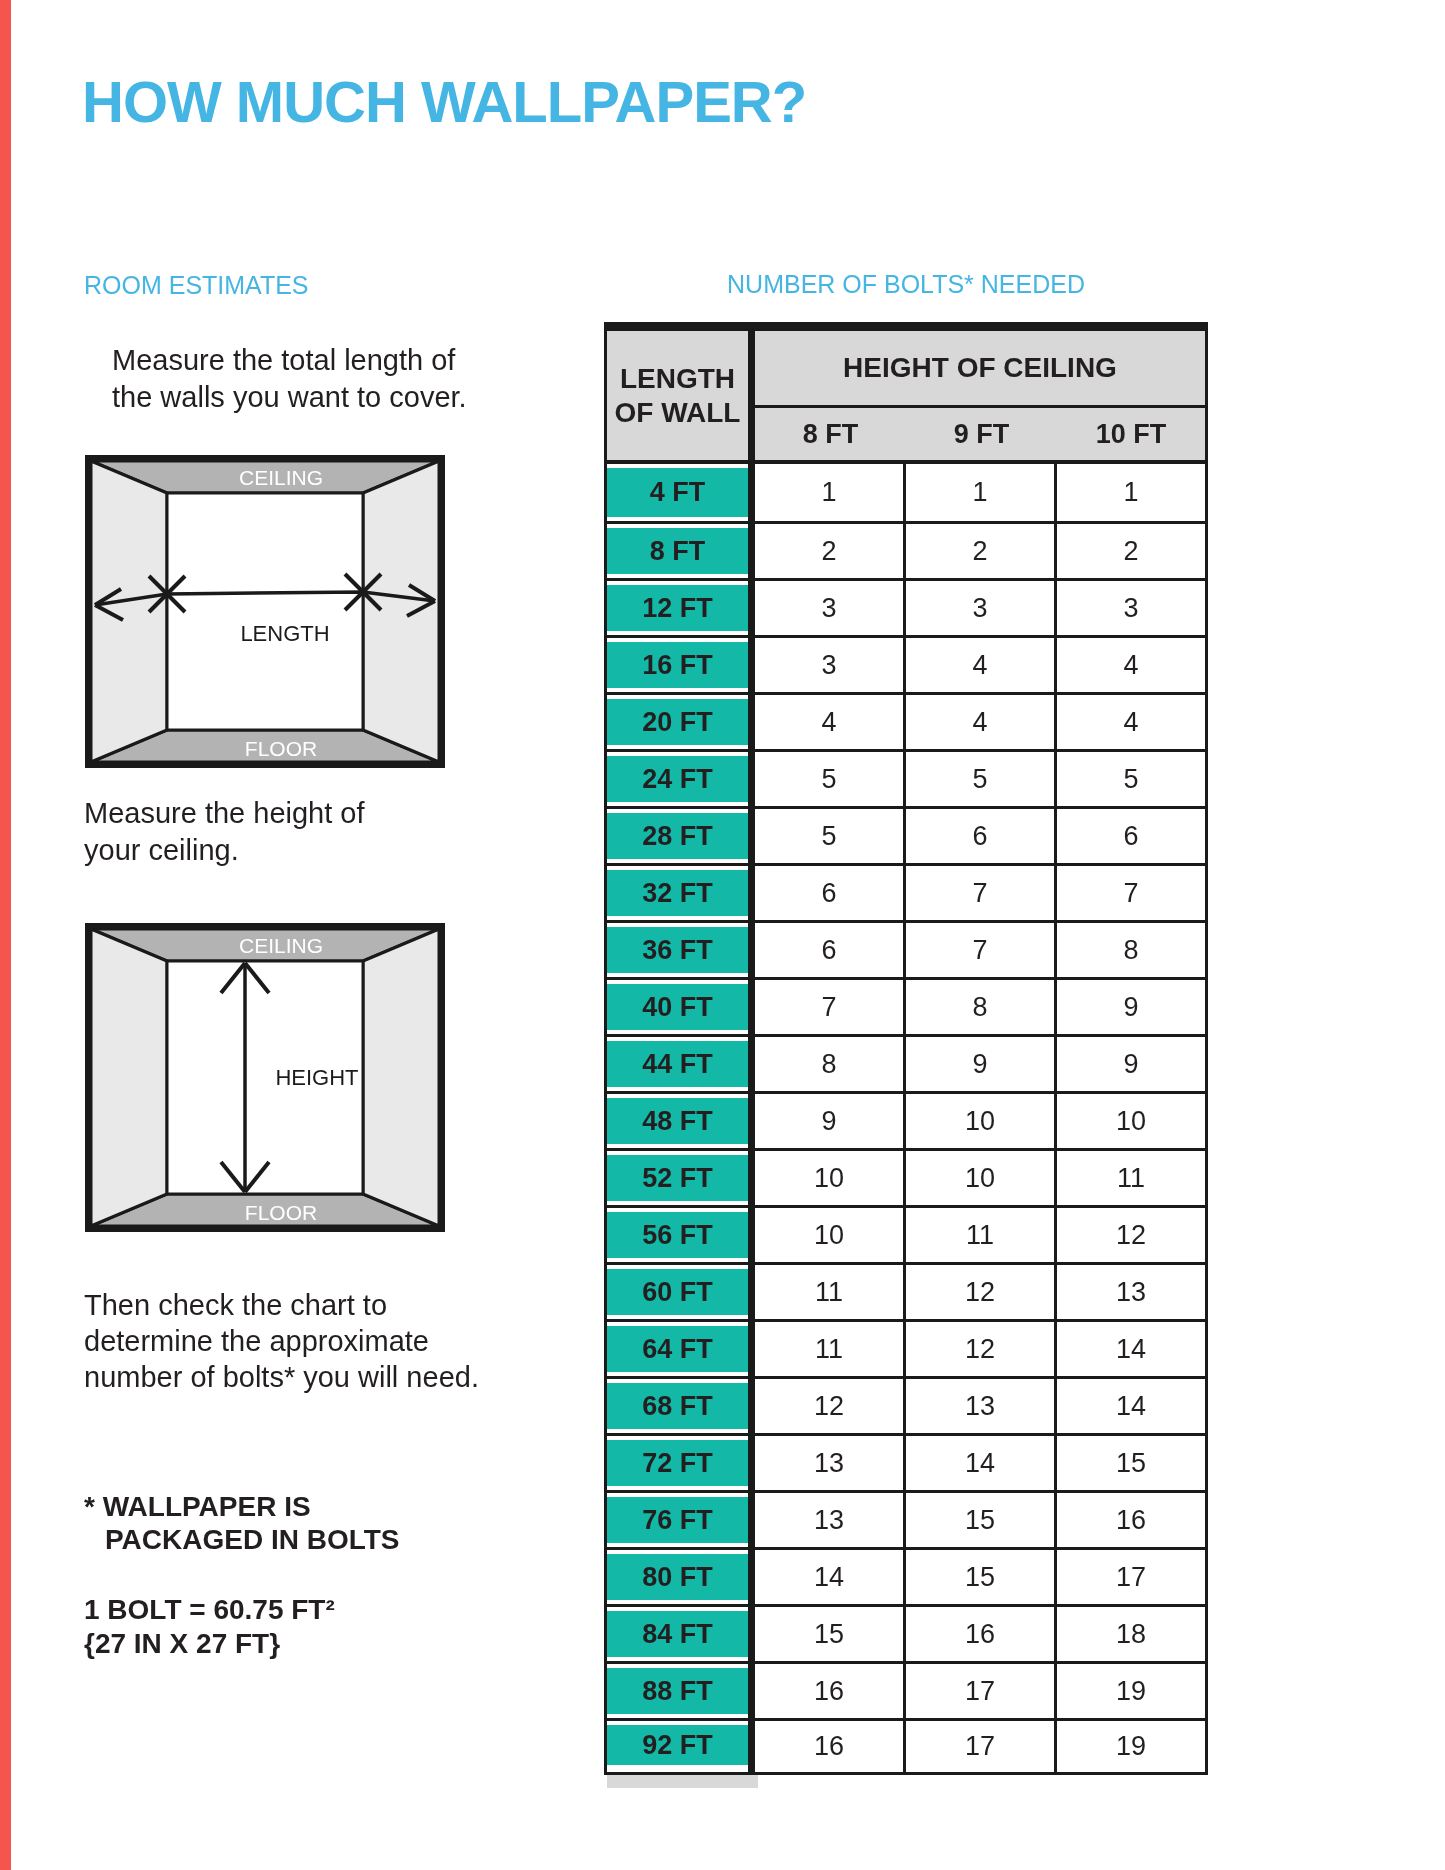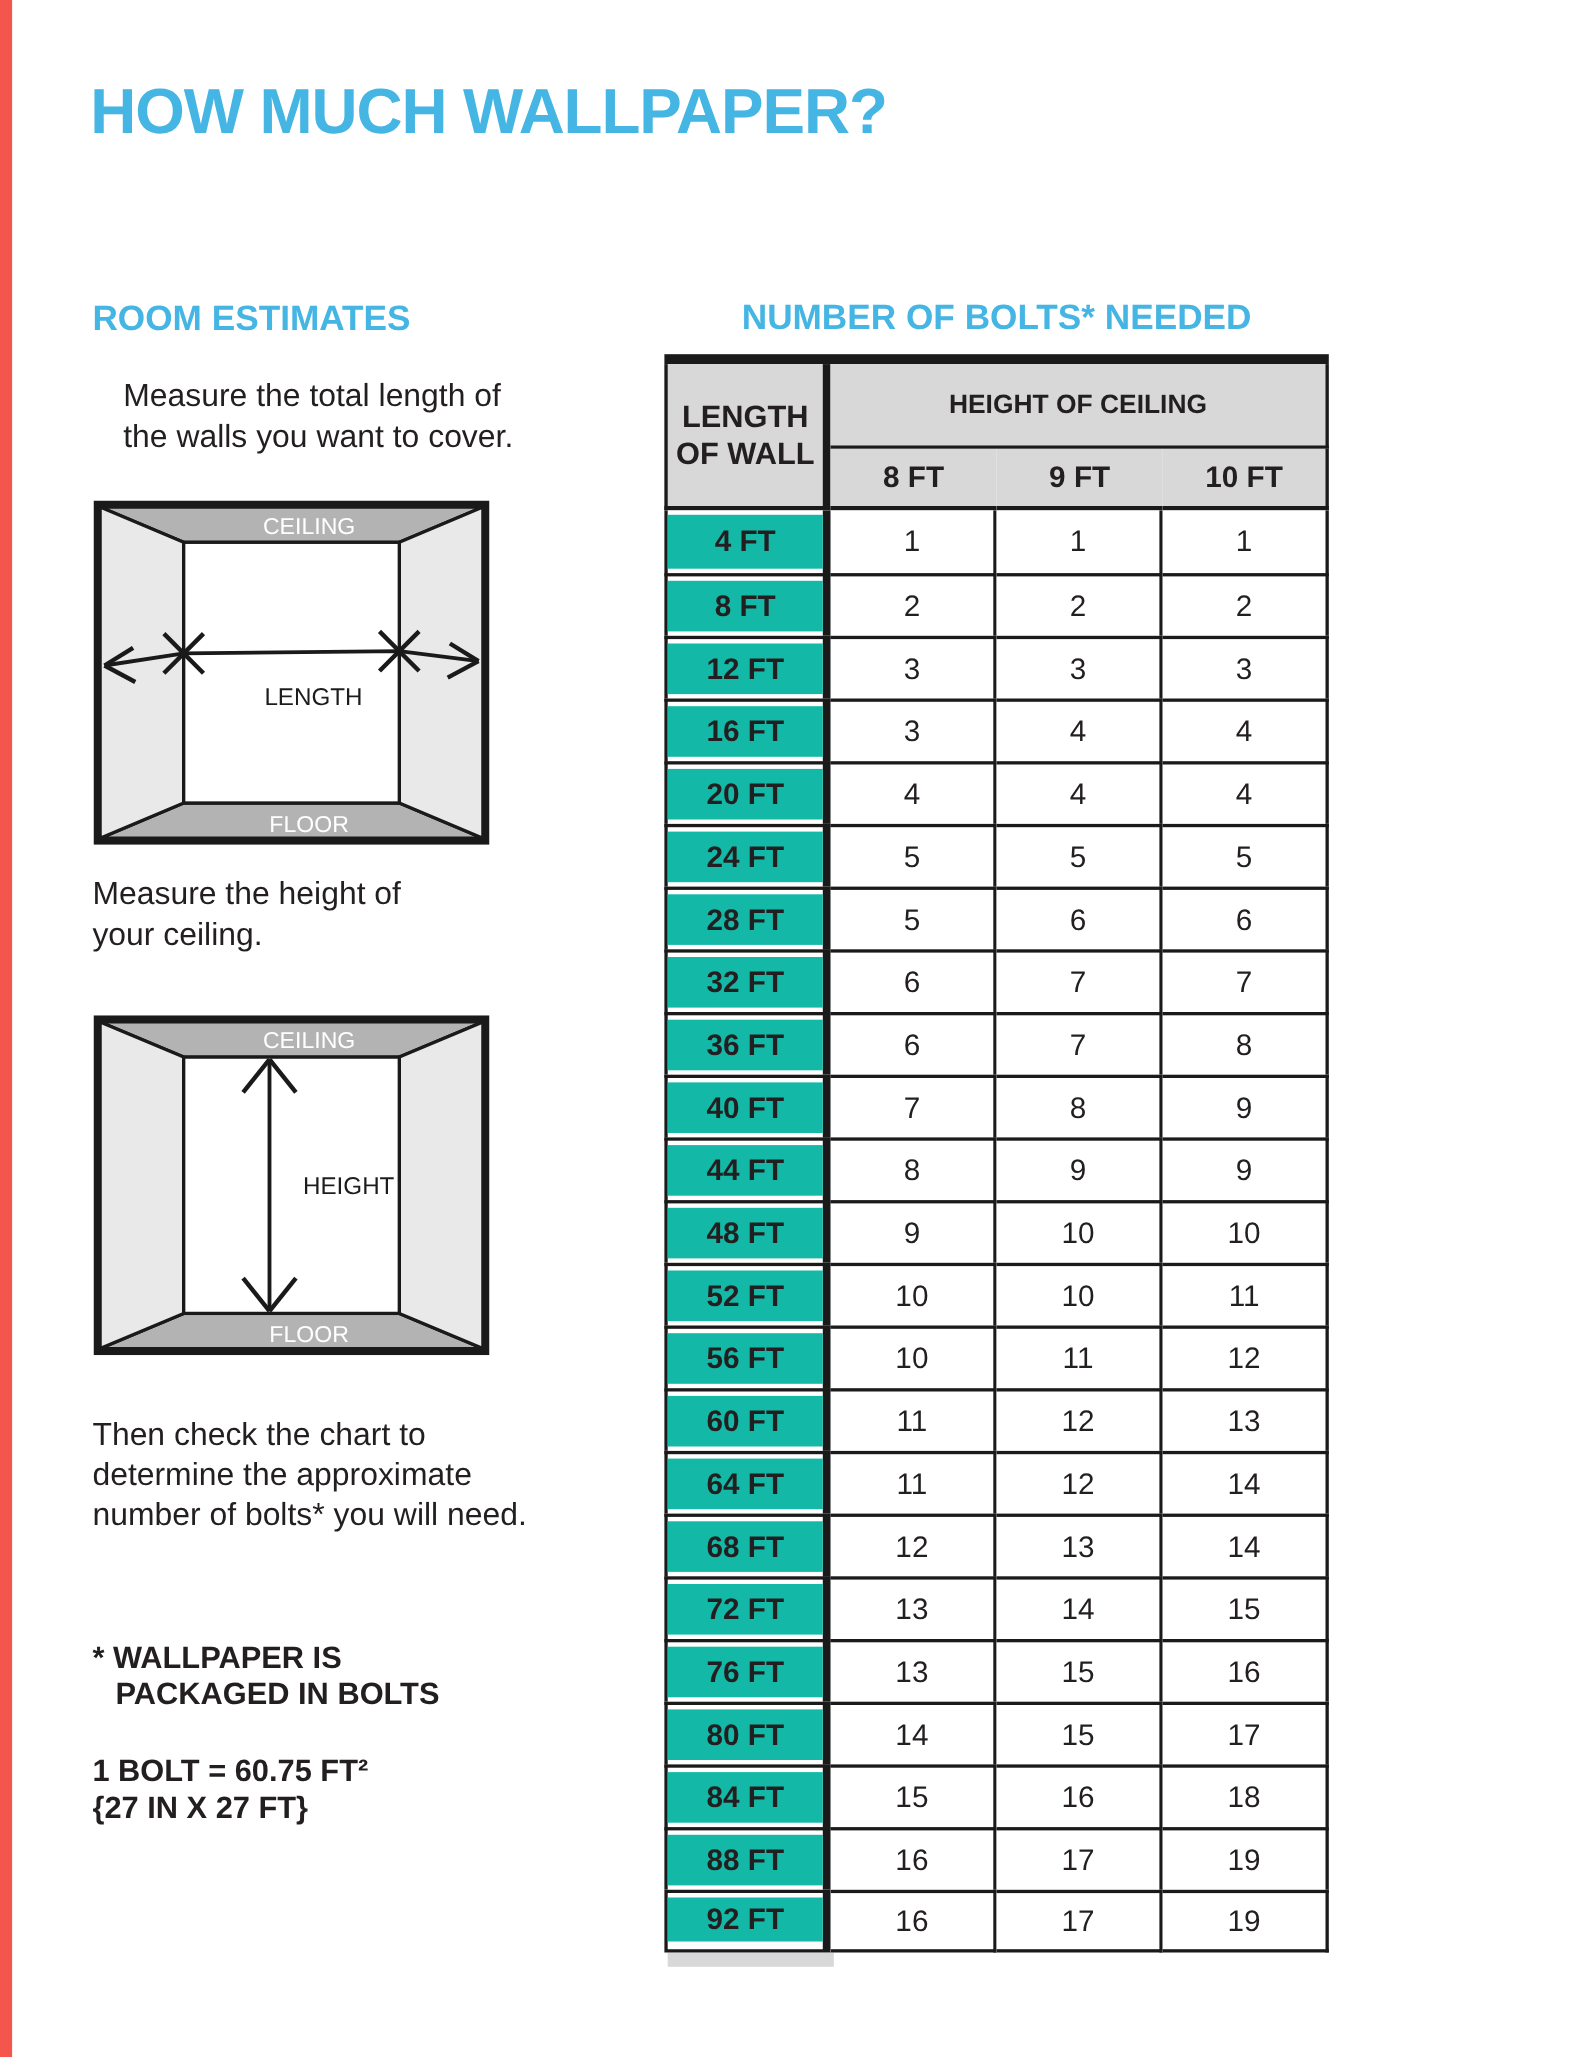--- a/index.html
+++ b/index.html
@@ -11,21 +11,21 @@
   }
   .edge-stripe { position:absolute; left:0; top:0; width:11px; height:1870px; background:#f4564e; }
 
   .page-title {
     position:absolute; left:82px; top:68px;
     font-size:58px; font-weight:bold; letter-spacing:-1px; color:#45b5e3;
     white-space:nowrap;
   }
 
   .section-heading {
-    position:absolute; font-size:32px; font-weight:bold; color:#45b5e3; white-space:nowrap;
+    position:absolute; font-size:25px; font-weight:normal; color:#45b5e3; white-space:nowrap;
   }
   .room-estimates { left:84px; top:271px; }
   .bolts-needed  { left:604px; top:270px; width:604px; text-align:center; }
 
   .para { position:absolute; left:84px; font-size:29px; line-height:37px; color:#231f20; }
   .para-1 { top:342px;margin-left:28px; }
   .para-2 { top:795px; }
   .para-3 { top:1287px; line-height:36px; }
 
   .footnote { position:absolute; left:84px; top:1490px; font-size:28px; font-weight:bold; line-height:33px; }
@@ -44,21 +44,21 @@
 
   .cell-rowhdr {
     grid-row:1 / 3; grid-column:1;
     background:#d8d8d8;
     border-left:3px solid #1a1a1a; border-right:7px solid #1a1a1a; border-bottom:4px solid #1a1a1a;
     flex-direction:column; font-size:28px; font-weight:bold; line-height:34px; text-align:center;
   }
   .cell-hoc {
     grid-row:1; grid-column:2 / 5; height:77px;
     background:#d8d8d8; border-bottom:3px solid #1a1a1a; border-right:3px solid #1a1a1a;
-    font-size:24px; font-weight:bold;
+    font-size:28px; font-weight:bold;
   }
   .cell-sub {
     grid-row:2; height:56px; background:#d8d8d8; border-bottom:4px solid #1a1a1a;
     font-size:27px; font-weight:bold;
   }
   .cell-sub.lastcol { border-right:3px solid #1a1a1a; }
 
   .cell.data { height:57px; font-size:27px; }
   .cell.lbl  { position:relative; border-left:3px solid #1a1a1a; border-right:7px solid #1a1a1a; background:#ffffff; }
   .cell.lbl > span {

